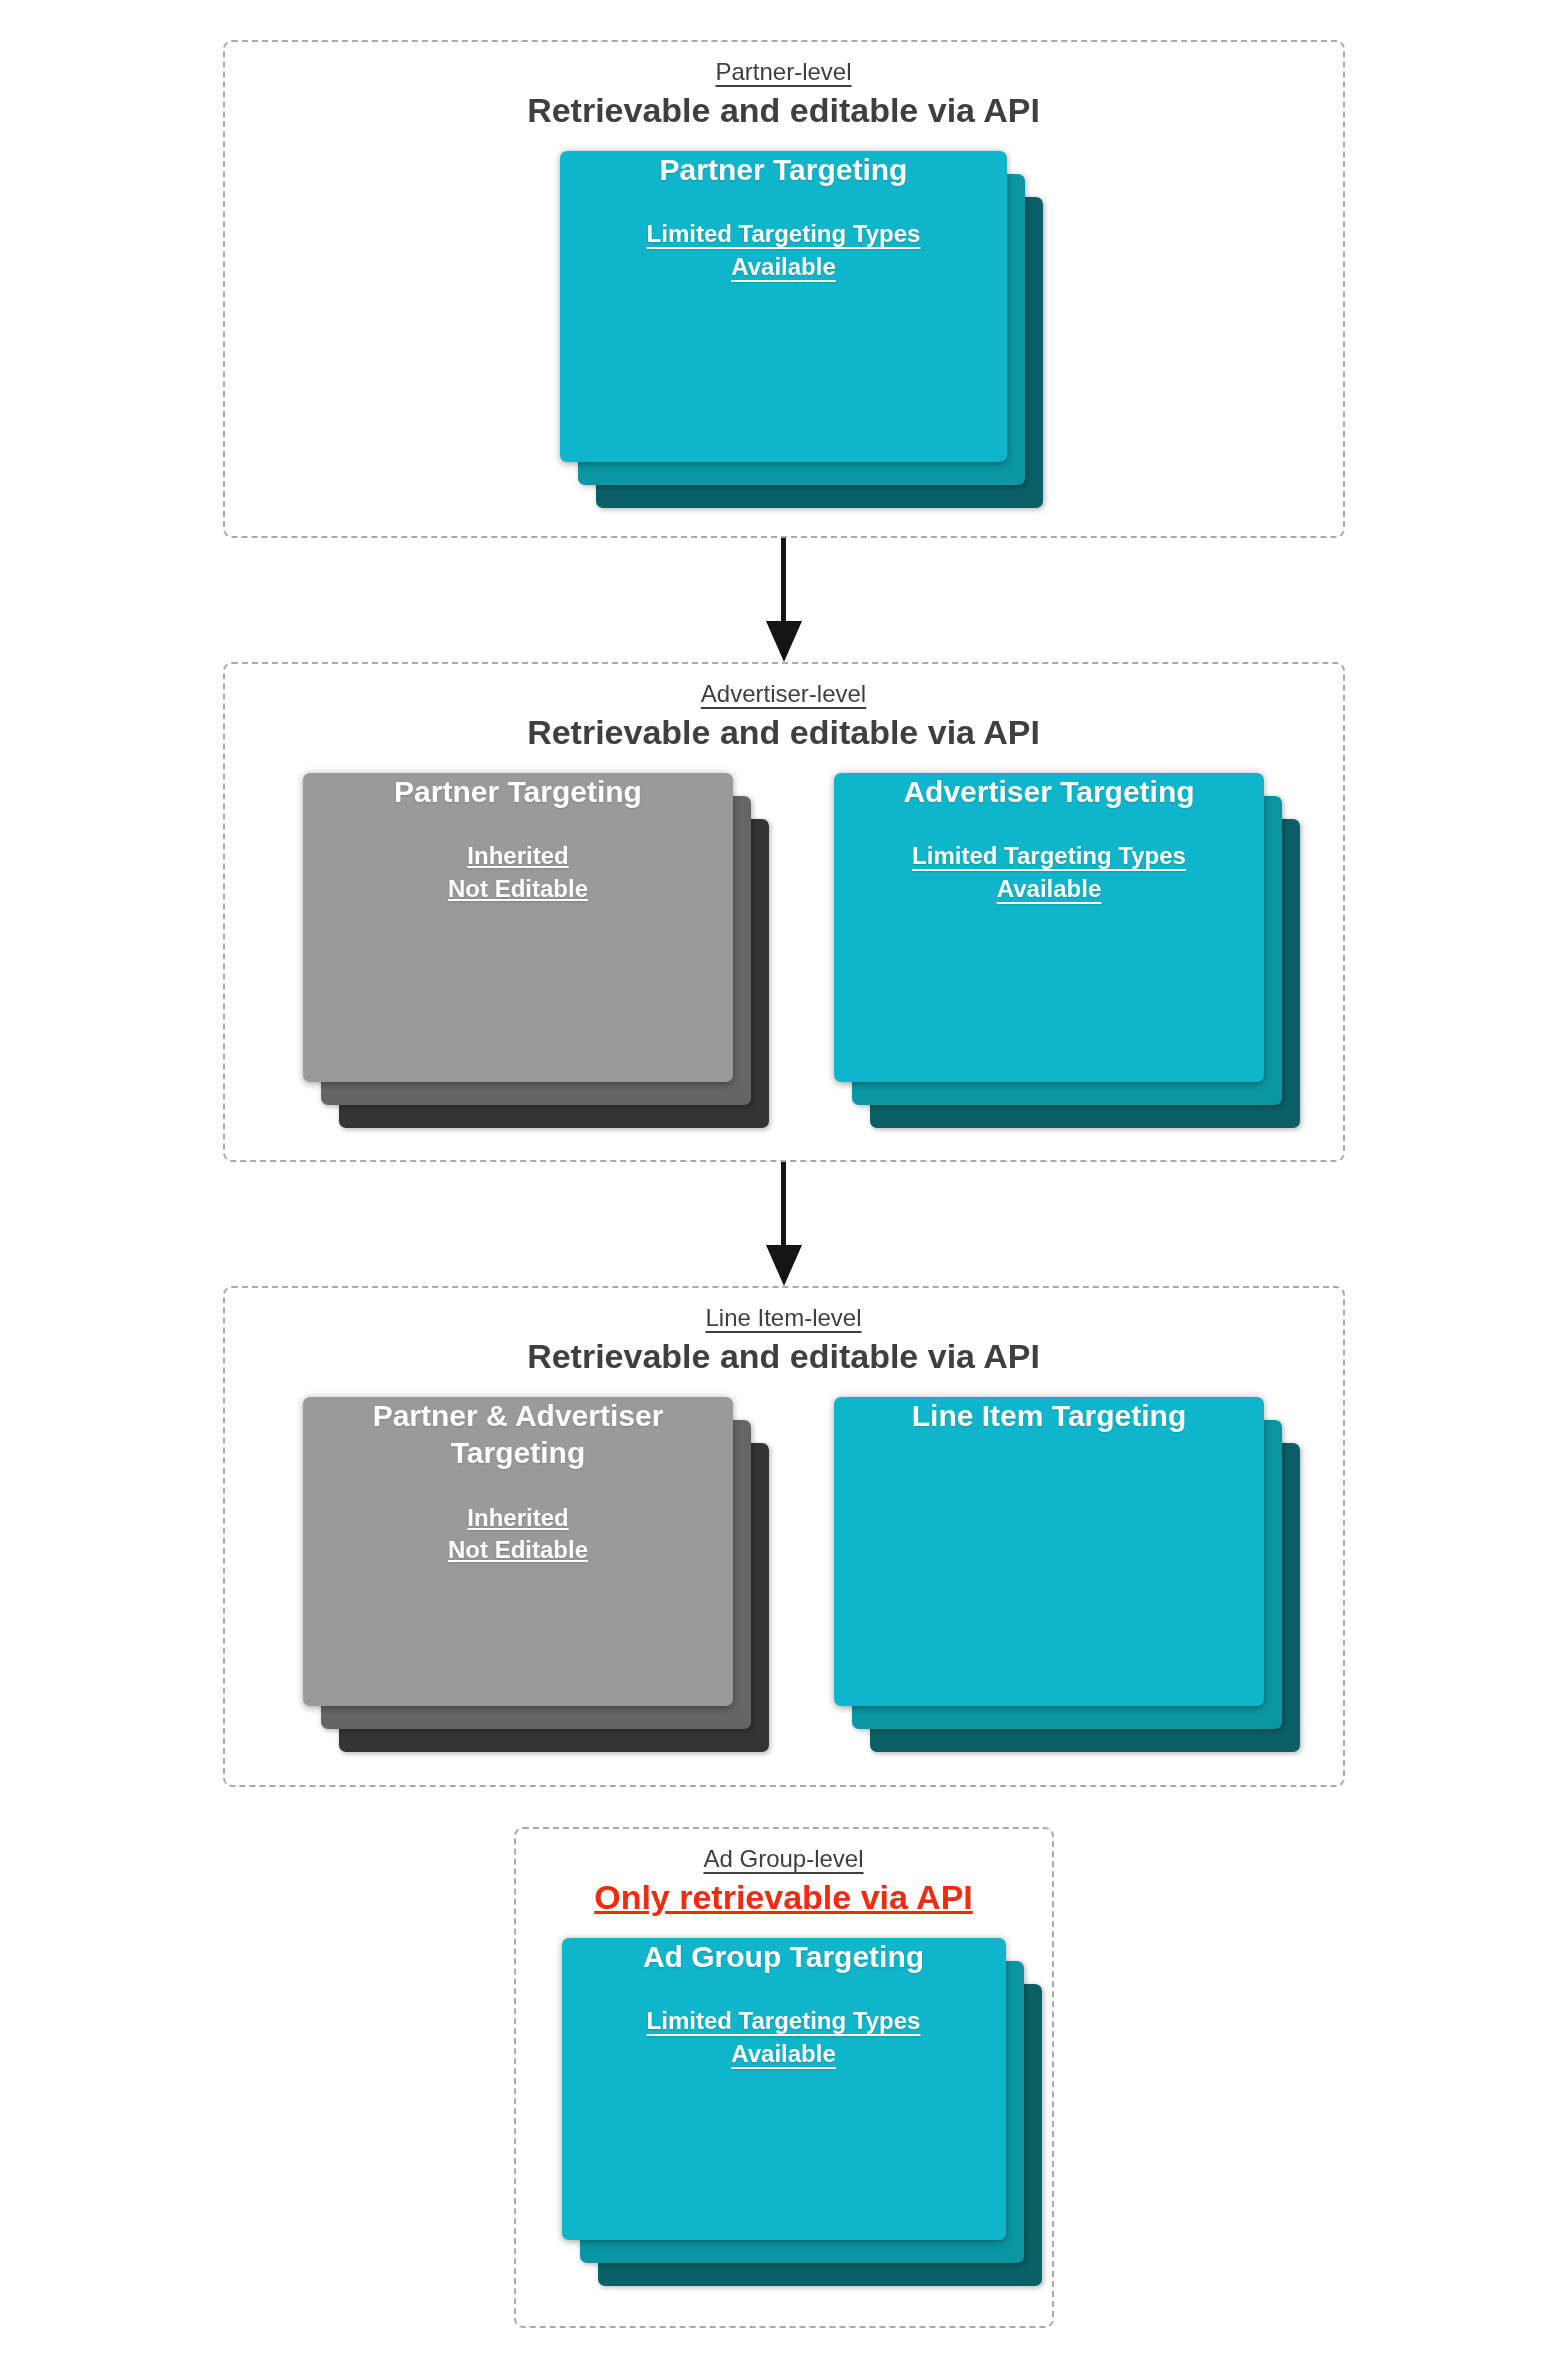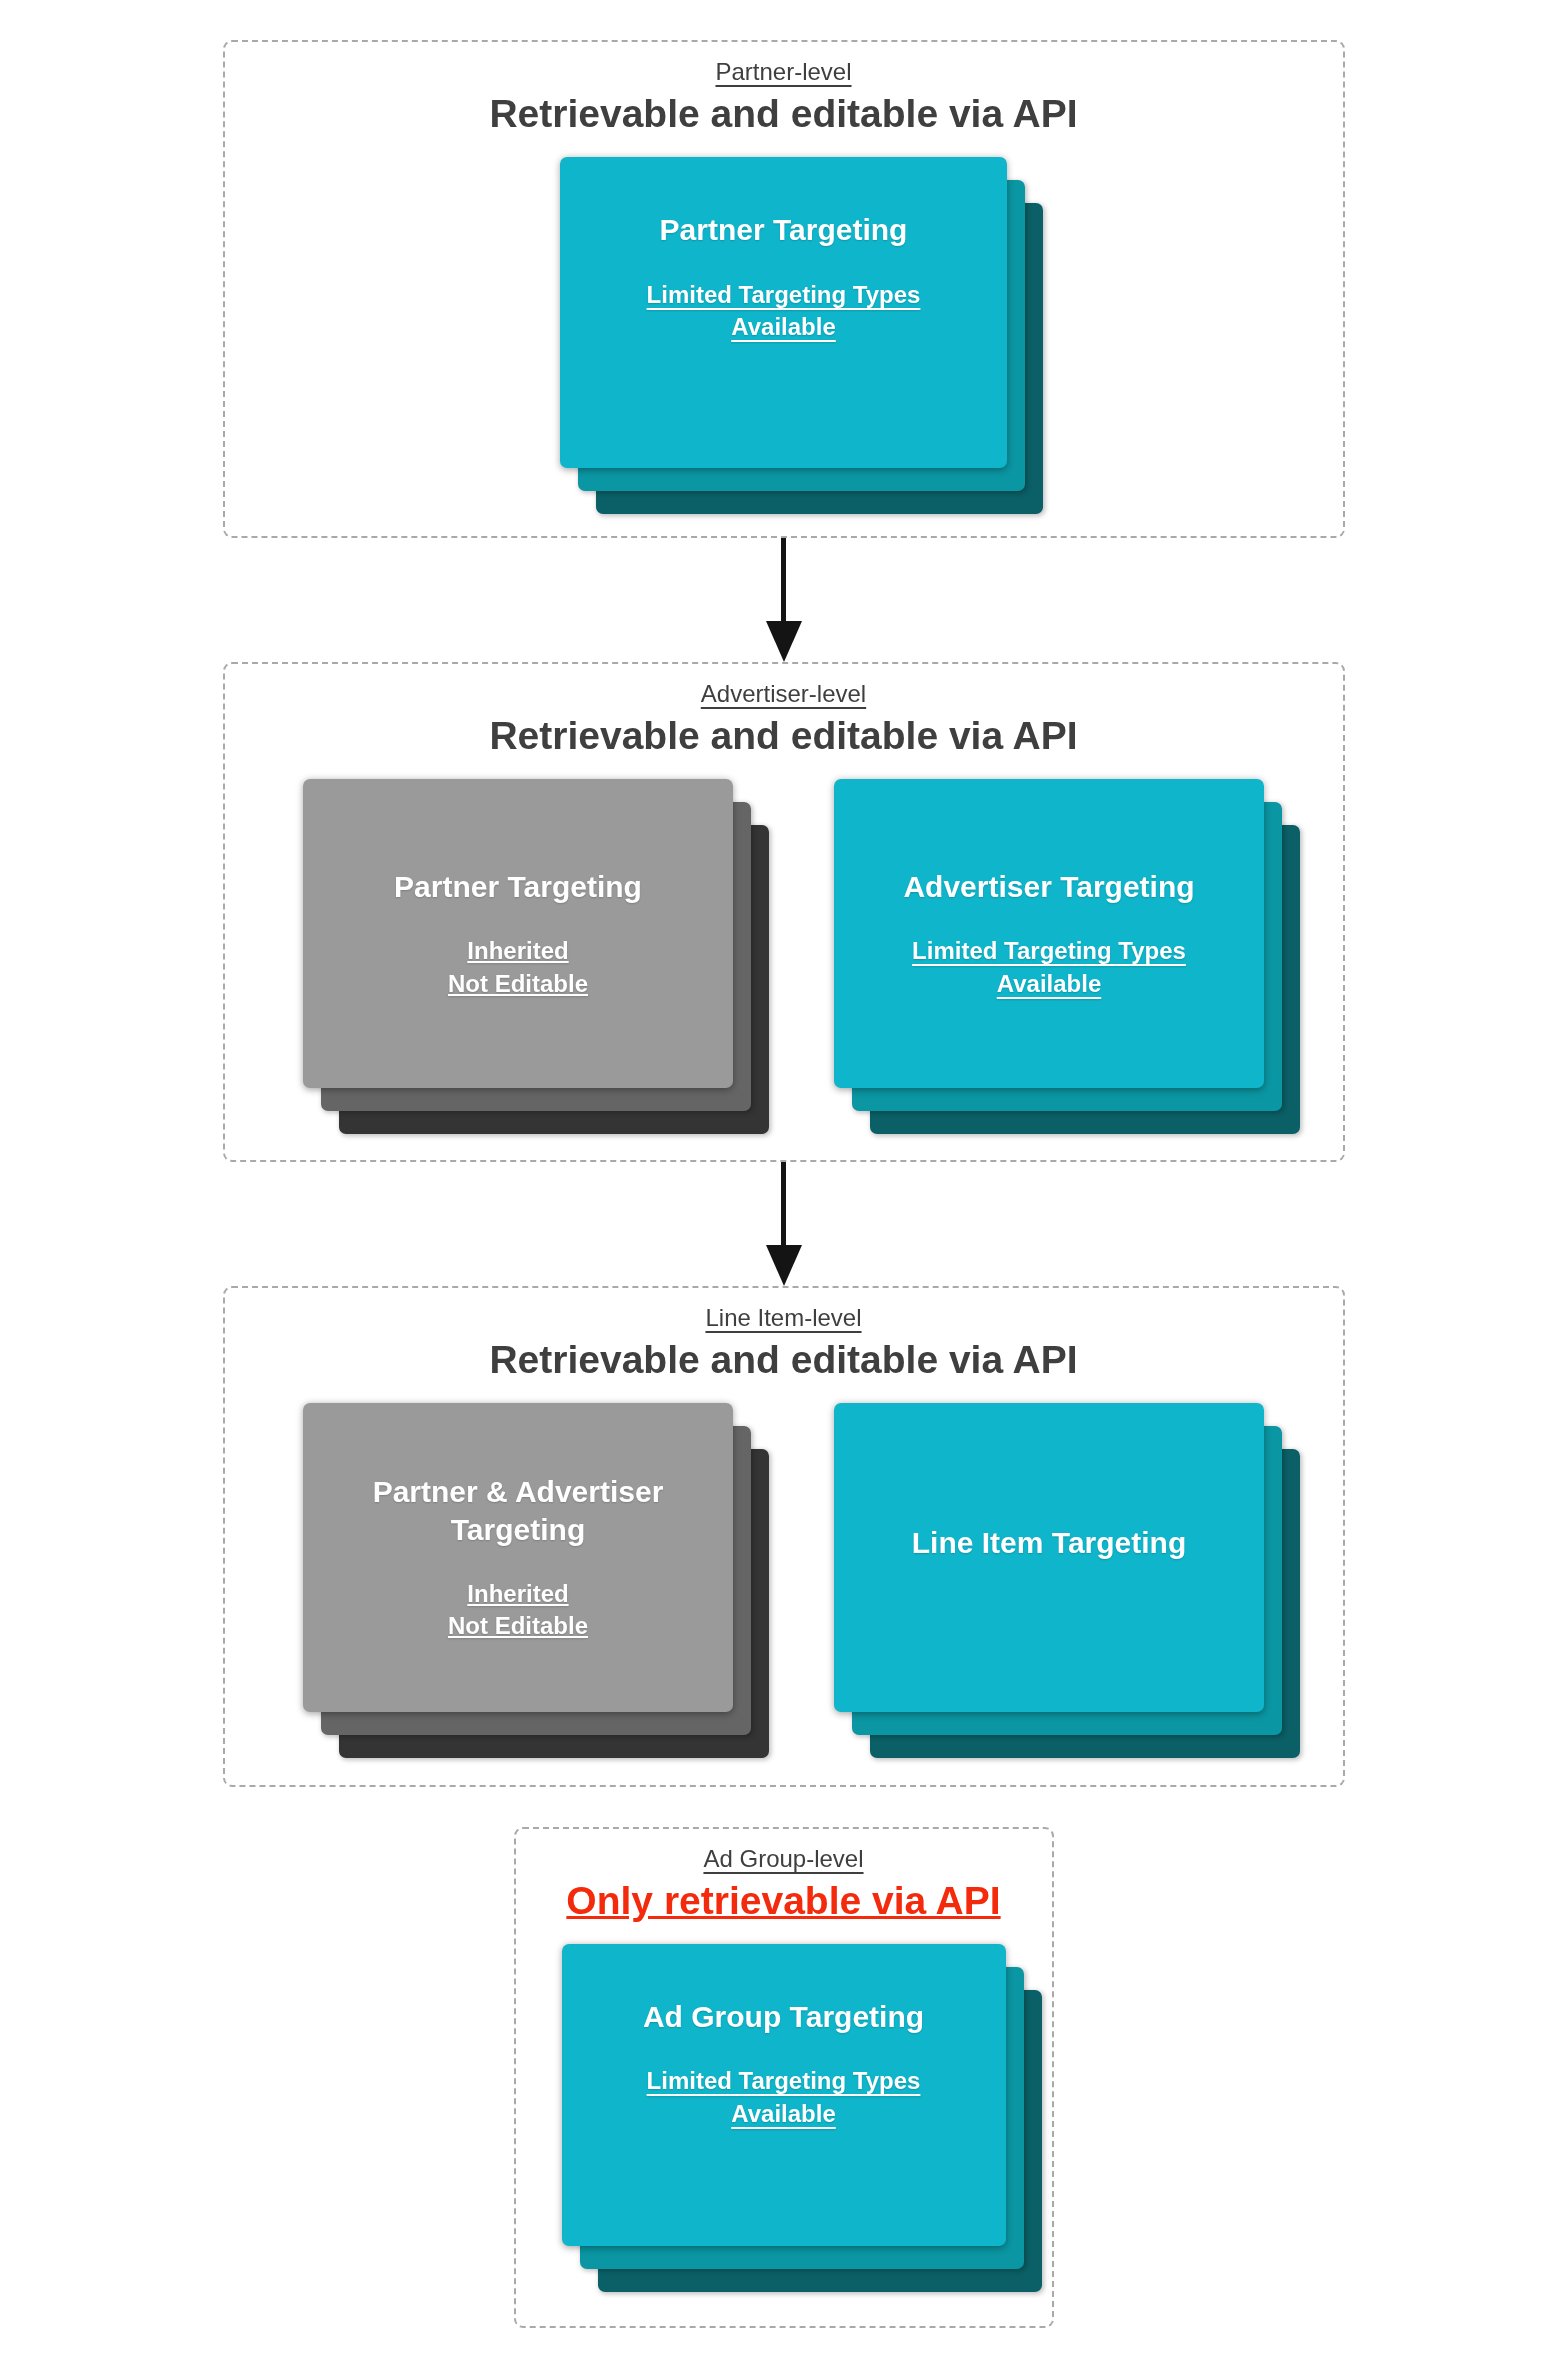--- a/index.html
+++ b/index.html
@@ -18,41 +18,41 @@
   #sec-1 { height:500px; }
   #sec-2 { height:501px; }
   #sec-3 { height:501px; width:540px; margin-top:40px; }
 
   .panel-header { text-align:center; padding-top:14.3px; }
   .panel-title {
     font-size:24px; line-height:1.32; color:var(--title_text,#3f3f3f);
     text-decoration:underline; text-underline-offset:5.4px;
   }
   .panel-subtitle {
-    font-size:39px; line-height:1.32; font-weight:bold; color:var(--title_text,#3f3f3f);
+    font-size:34px; line-height:1.32; font-weight:bold; color:var(--title_text,#3f3f3f);
   }
   .panel-subtitle.red { color:var(--red_text,#f42a0d);text-decoration:underline; }
 
   .card-row { display:flex; justify-content:center; gap:101px; margin-top:18px; }
   .stack { position:relative; }
   .stack-lg { width:447px; height:311px; }
   .stack-md { width:430px; height:309px; }
   .stack-sm { width:444px; height:302px; }
 
   .layer, .card-face { position:absolute; inset:0; border-radius:7.1px; }
   .layer { box-shadow:1.8px 1.8px 5.4px rgba(0,0,0,0.25); }
   .l2 { transform:translate(18px,23px); }
   .l3 { transform:translate(36px,46px); }
   .stack-teal .l2 { background:var(--teal_mid,#0a96a2); }
   .stack-teal .l3 { background:var(--teal_dark,#0a6066); }
   .stack-gray .l2 { background:var(--gray_mid,#656565); }
   .stack-gray .l3 { background:var(--gray_dark,#343434); }
 
   .card-face {
-    display:flex; flex-direction:column; align-items:center; justify-content:center;
+    display:flex; flex-direction:column; align-items:center; 
     text-align:center; color:var(--card_text,#ffffff);
     box-shadow:0 1.8px 7.1px rgba(0,0,0,0.35);
     text-shadow:0 0.9px 1.8px rgba(0,0,0,0.18);
   }
   .stack-teal .card-face { background:var(--teal_top,#0fb6cb); }
   .stack-gray .card-face { background:var(--gray_top,#9a9a9a); }
   .bias-up { padding-bottom:71px; }
   .bias-up-sm { padding-bottom:63px; }
 
   .card-title { font-size:30px; font-weight:bold; line-height:1.25; max-width:393px; margin-bottom:30px; }

